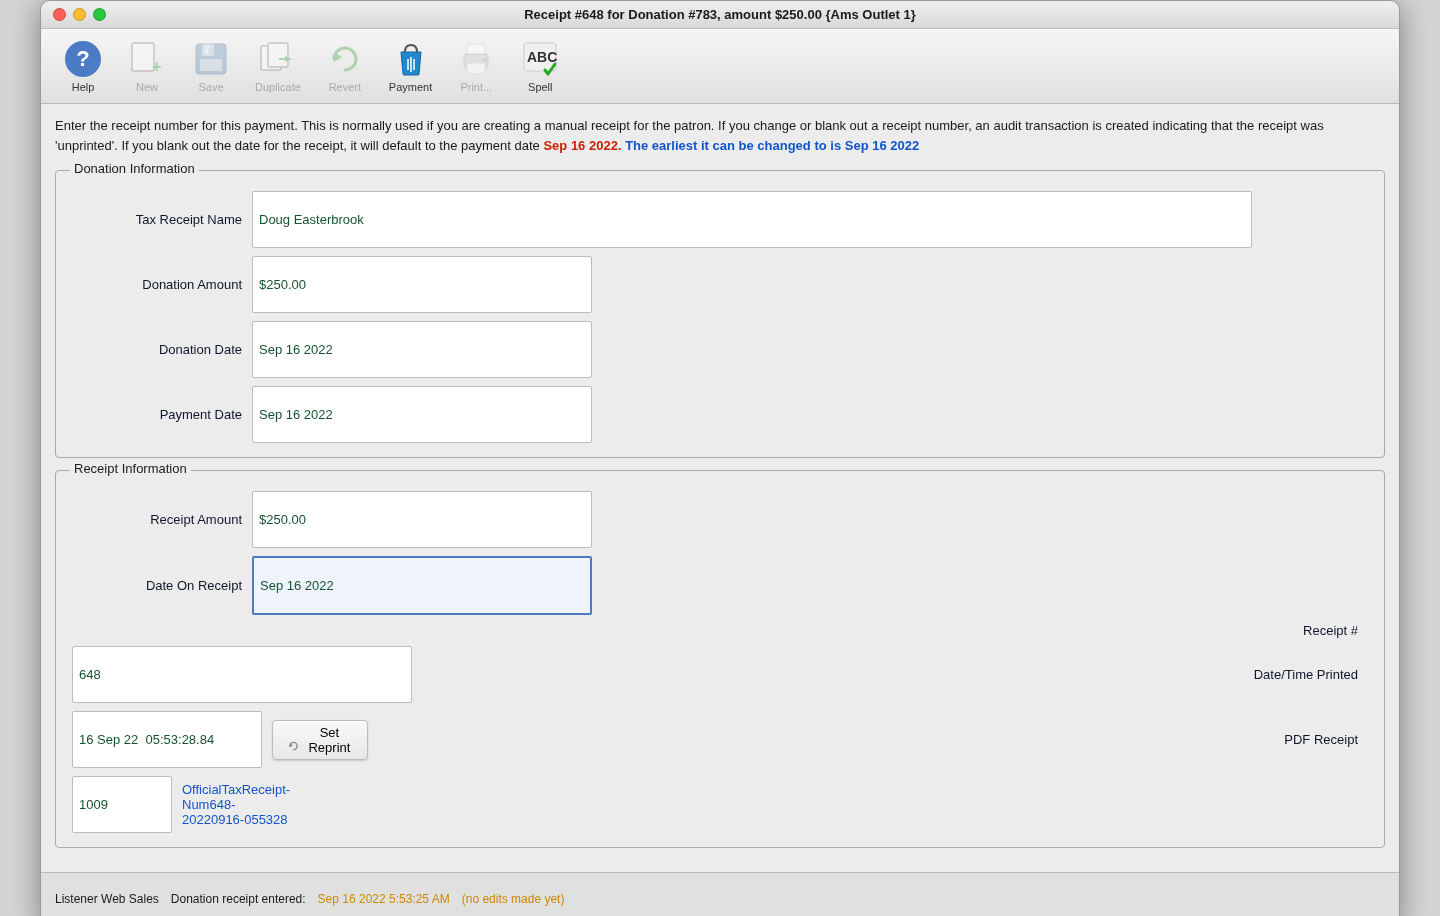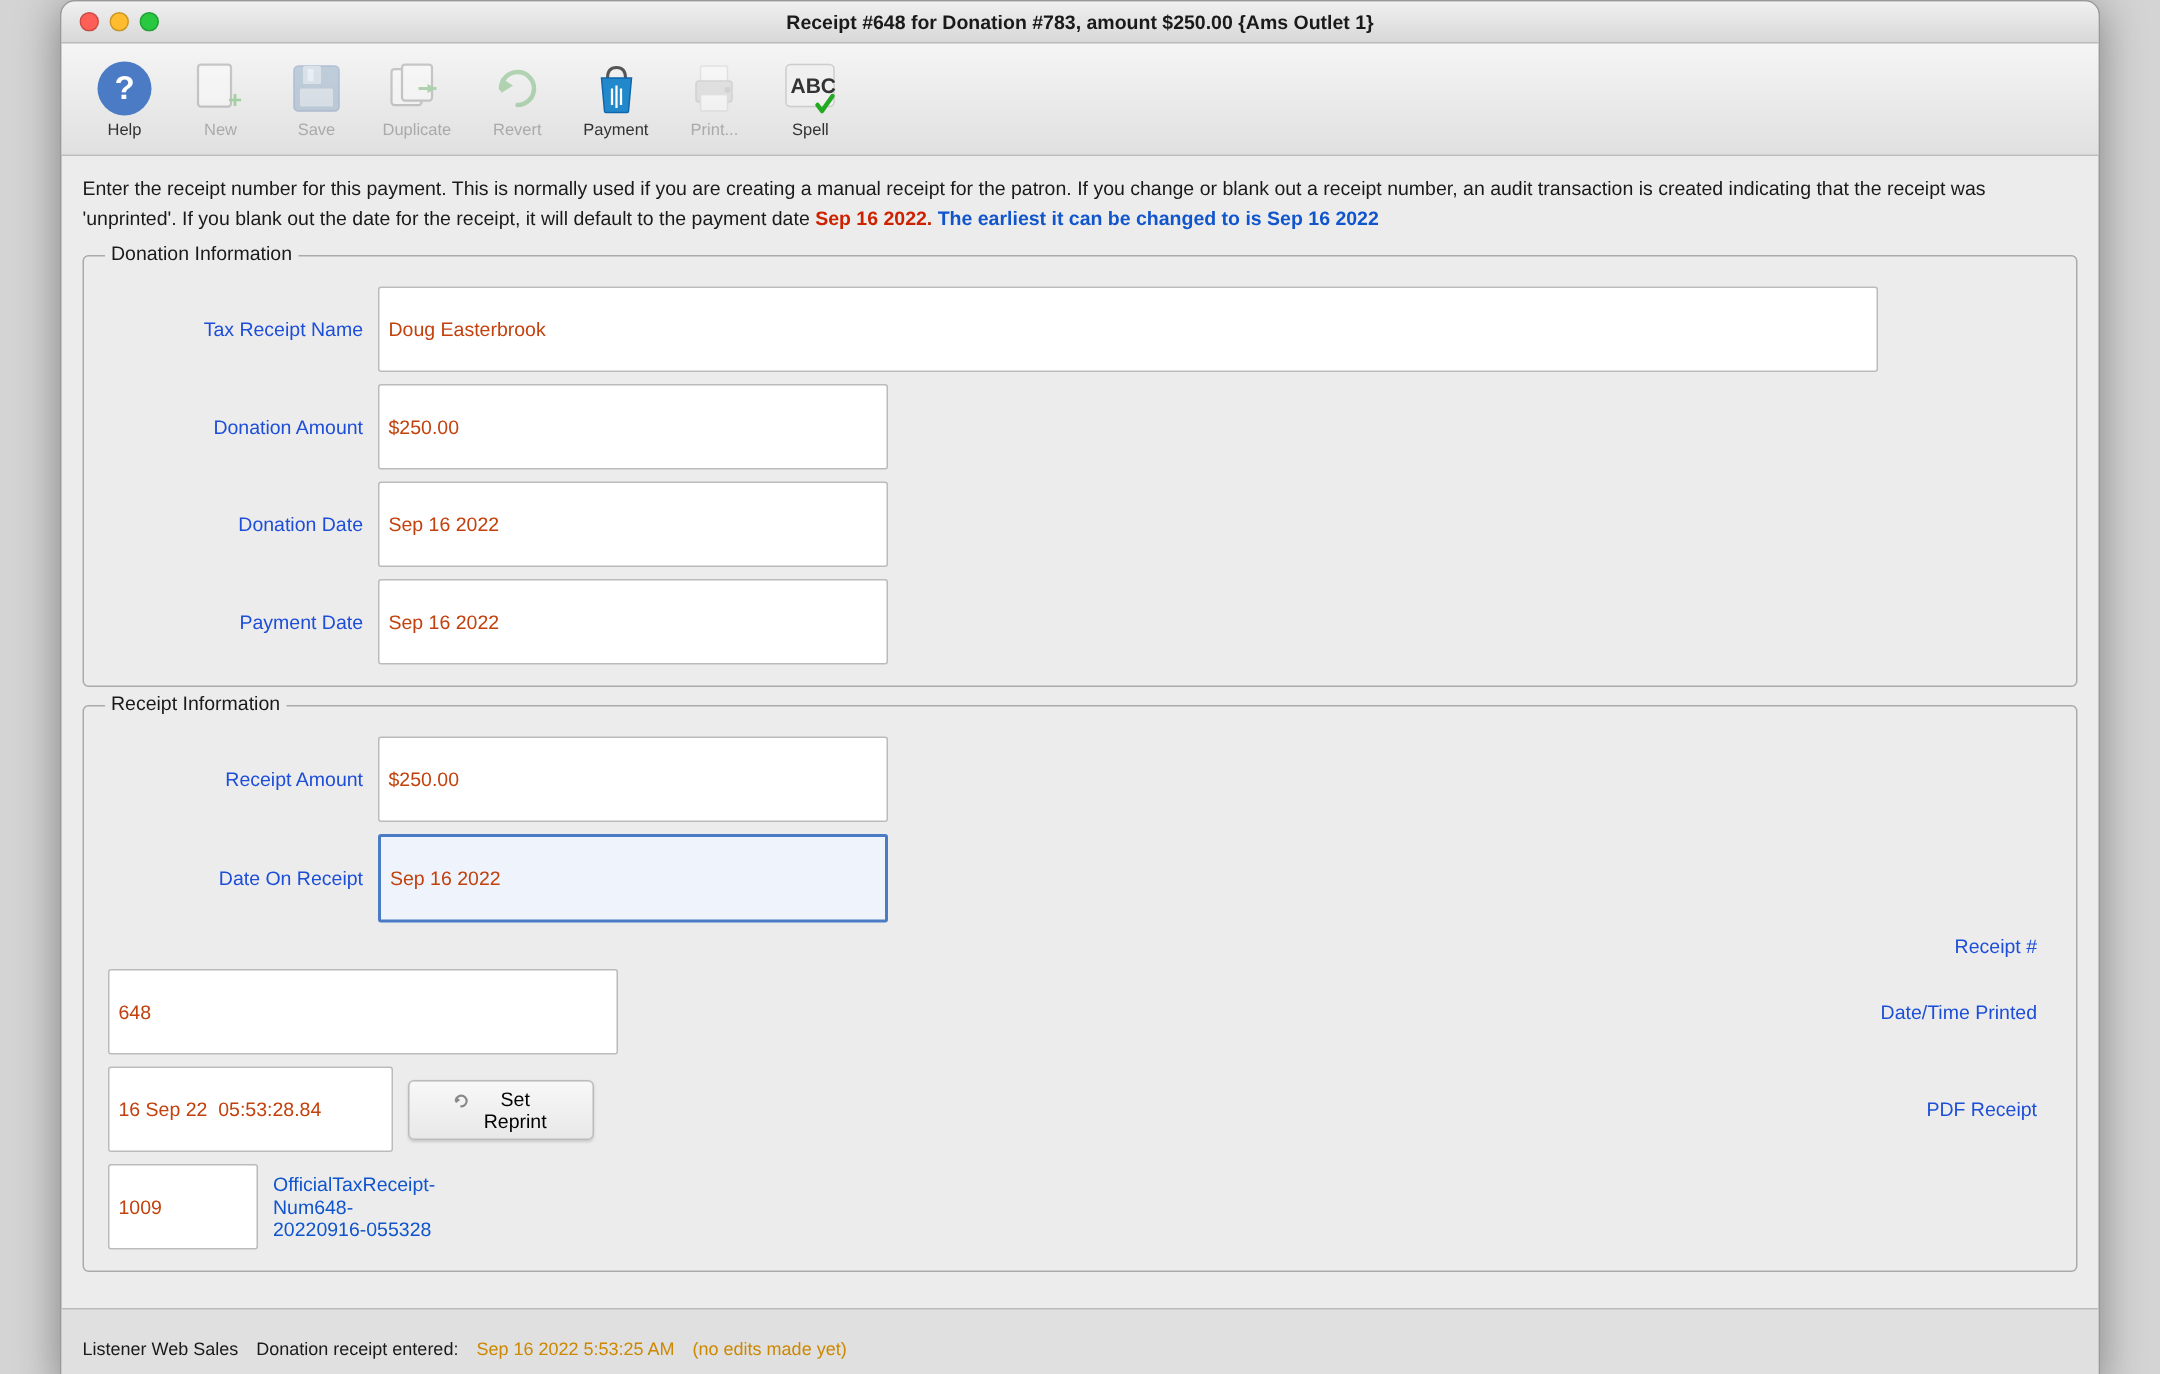--- a/index.html
+++ b/index.html
@@ -128,30 +128,30 @@
       display: grid;
       grid-template-columns: 180px 1fr;
       row-gap: 8px;
       align-items: center;
       margin-top: 8px;
     }
     .form-label {
       text-align: right;
       padding-right: 10px;
       font-size: 13px;
-      color: #1d4ed8;
+      color: #0f172a;
       font-weight: 500;
     }
     .form-input {
       border: 1px solid #bbb;
       background: white;
       padding: 20px 6px;
       font-size: 13px;
       border-radius: 2px;
-      color: #c2410c;
+      color: #14532d;
       outline: none;
     }
     .form-input.wide { width: 100%; max-width: 1000px; }
     .form-input.medium { width: 340px; }
     .form-input.focused {
       border: 2px solid #4a7bc4;
       background: #eef3fc;
     }
     .checkbox-row {
       display: flex;
@@ -166,23 +166,23 @@
       align-items: center;
       gap: 10px;
     }
     .pdf-link {
       color: #1155cc;
       text-decoration: none;
       font-size: 13px;
     }
     .set-reprint-btn {
       display: flex;
-      align-items: flex-start;
+      align-items: flex-end;
       gap: 6px;
-      padding: 4px 28px;
+      padding: 4px 14px;
       border: 1px solid #bbb;
       border-radius: 4px;
       background: linear-gradient(to bottom, #f8f8f8, #e8e8e8);
       cursor: pointer;
       font-size: 13px;
       box-shadow: 0 1px 2px rgba(0,0,0,0.15);
     }
     .status-bar {
       background: #e0e0e0;
       border-top: 1px solid #bbb;

